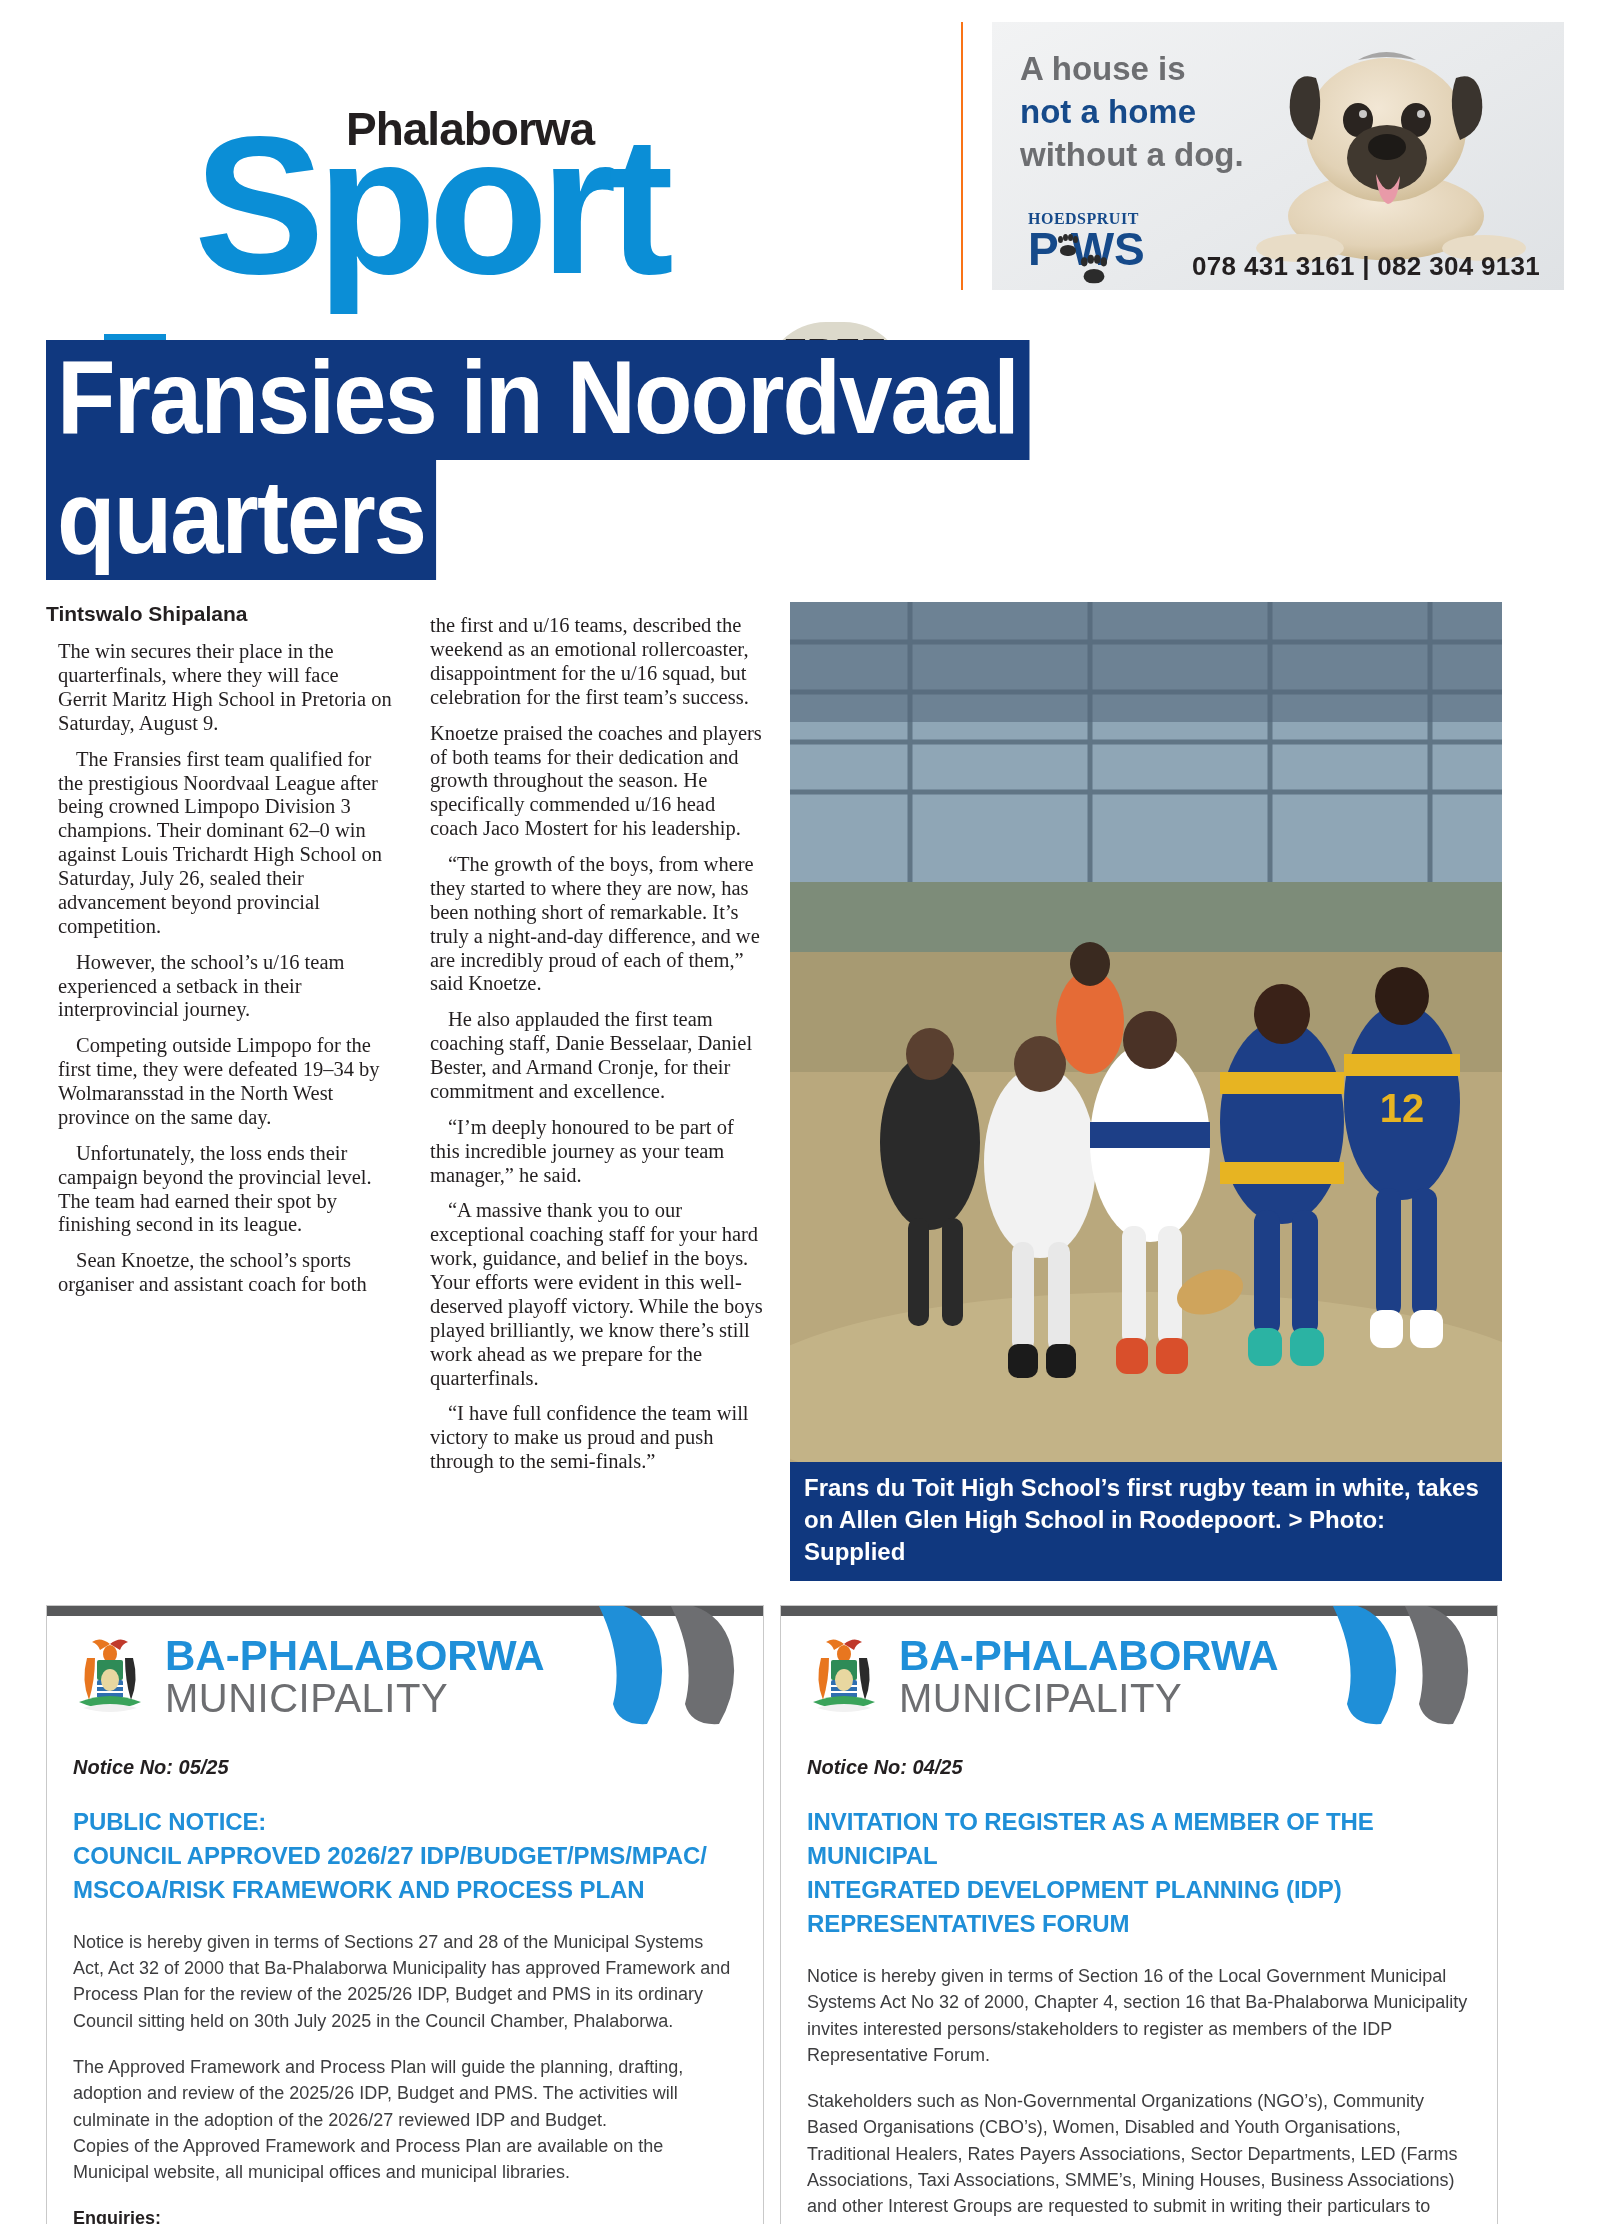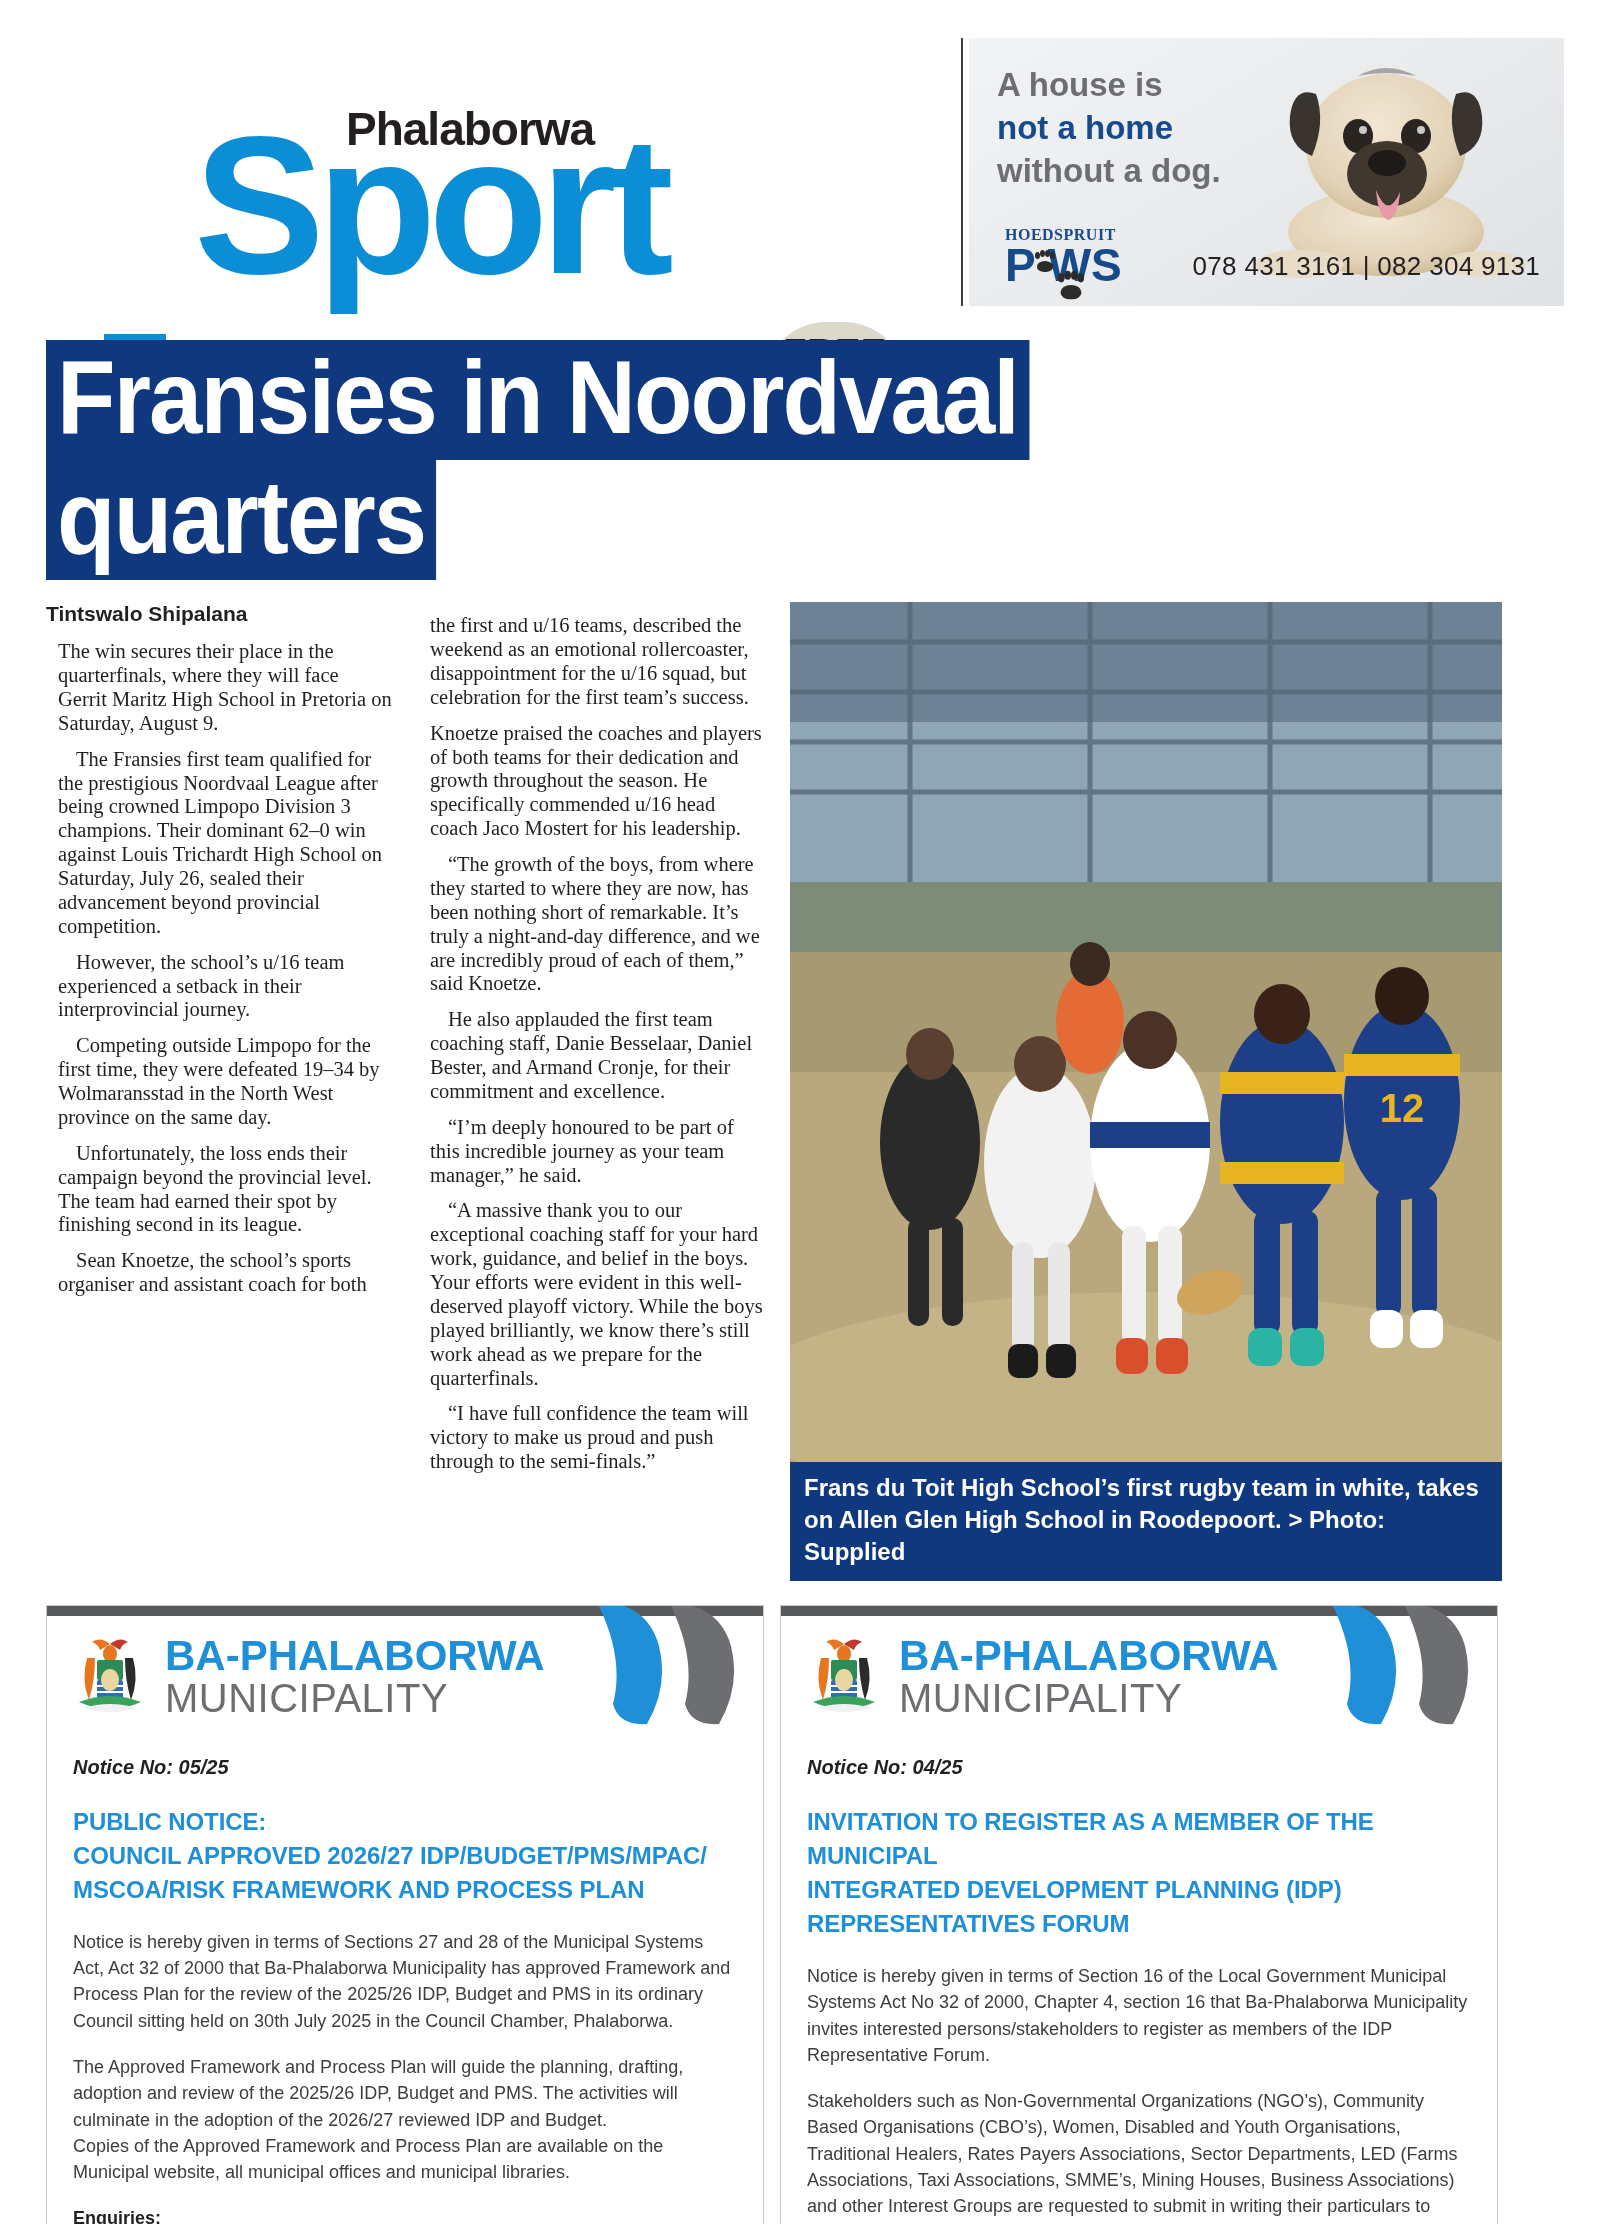--- a/index.html
+++ b/index.html
@@ -35,40 +35,40 @@
     font-size: 25px; color: #4a4a4a; letter-spacing: .2px; white-space: nowrap;
   }
   .mast-dateline b { color: #231f20; }
   .free-badge {
     position: absolute; left: 718px; top: 300px;
     width: 142px; height: 62px; background: #dcd9cb;
     border-radius: 70px 70px 0 0;
     display: flex; align-items: center; justify-content: center;
     font-size: 38px; font-weight: 700; letter-spacing: .5px; color: #231f20;
   }
-  .mast-right { flex: 1; border-left: 2px solid #404040; padding-left: 6px; margin-top: 16px; }
+  .mast-right { flex: 1; border-left: 2px solid #f97316; padding-left: 29px; }
 
   
   .ad {
     position: relative; width: 100%; height: 268px;
     background: linear-gradient(150deg,#f2f3f4 0%,#e8eaec 55%,#dfe2e5 100%);
     overflow: hidden;
   }
   .ad-line { font-size: 33px; font-weight: 700; color: #6d6e71; line-height: 1.3; }
   .ad-line.hl { color: #164a8a; }
   .ad-copy { position: absolute; left: 28px; top: 26px; }
   .ad-logo { position: absolute; left: 36px; bottom: 18px; width: 180px; }
   .ad-logo .hoed { font-size: 16px; font-weight: 700; color: #164a8a; letter-spacing: .5px; font-family: "Liberation Serif", serif; }
   .ad-logo .paws { font-size: 46px; font-weight: 700; color: #164a8a; line-height: .95; position: relative; }
   .paw { position: absolute; width: 20px; height: 22px; }
   .paw .pad { position: absolute; bottom: 0; left: 2px; width: 16px; height: 11px; background: #2b2b2b; border-radius: 50% 50% 45% 45%; }
   .paw i { position: absolute; width: 5px; height: 7px; background: #2b2b2b; border-radius: 50%; }
   .ad-phone {
-    position: absolute; right: 24px; bottom: 24px;
-    font-size: 26px; font-weight: 400; color: #231f20; letter-spacing: .3px;
+    position: absolute; right: 24px; bottom: 8px;
+    font-size: 26px; font-weight: 700; color: #231f20; letter-spacing: .3px;
   }
   .ad-dog { position: absolute; right: 26px; top: 12px; width: 330px; height: 240px; }
 
   
   .headline { margin-top: 10px; }
   .hl-line {
     display: inline-block; background: #10387f; color: #fff;
     font-size: 104px; line-height: 1.02; font-weight: 700;
     letter-spacing: -2px; padding: 4px 12px 10px 12px;
     transform: scaleX(.92); transform-origin: left center;

